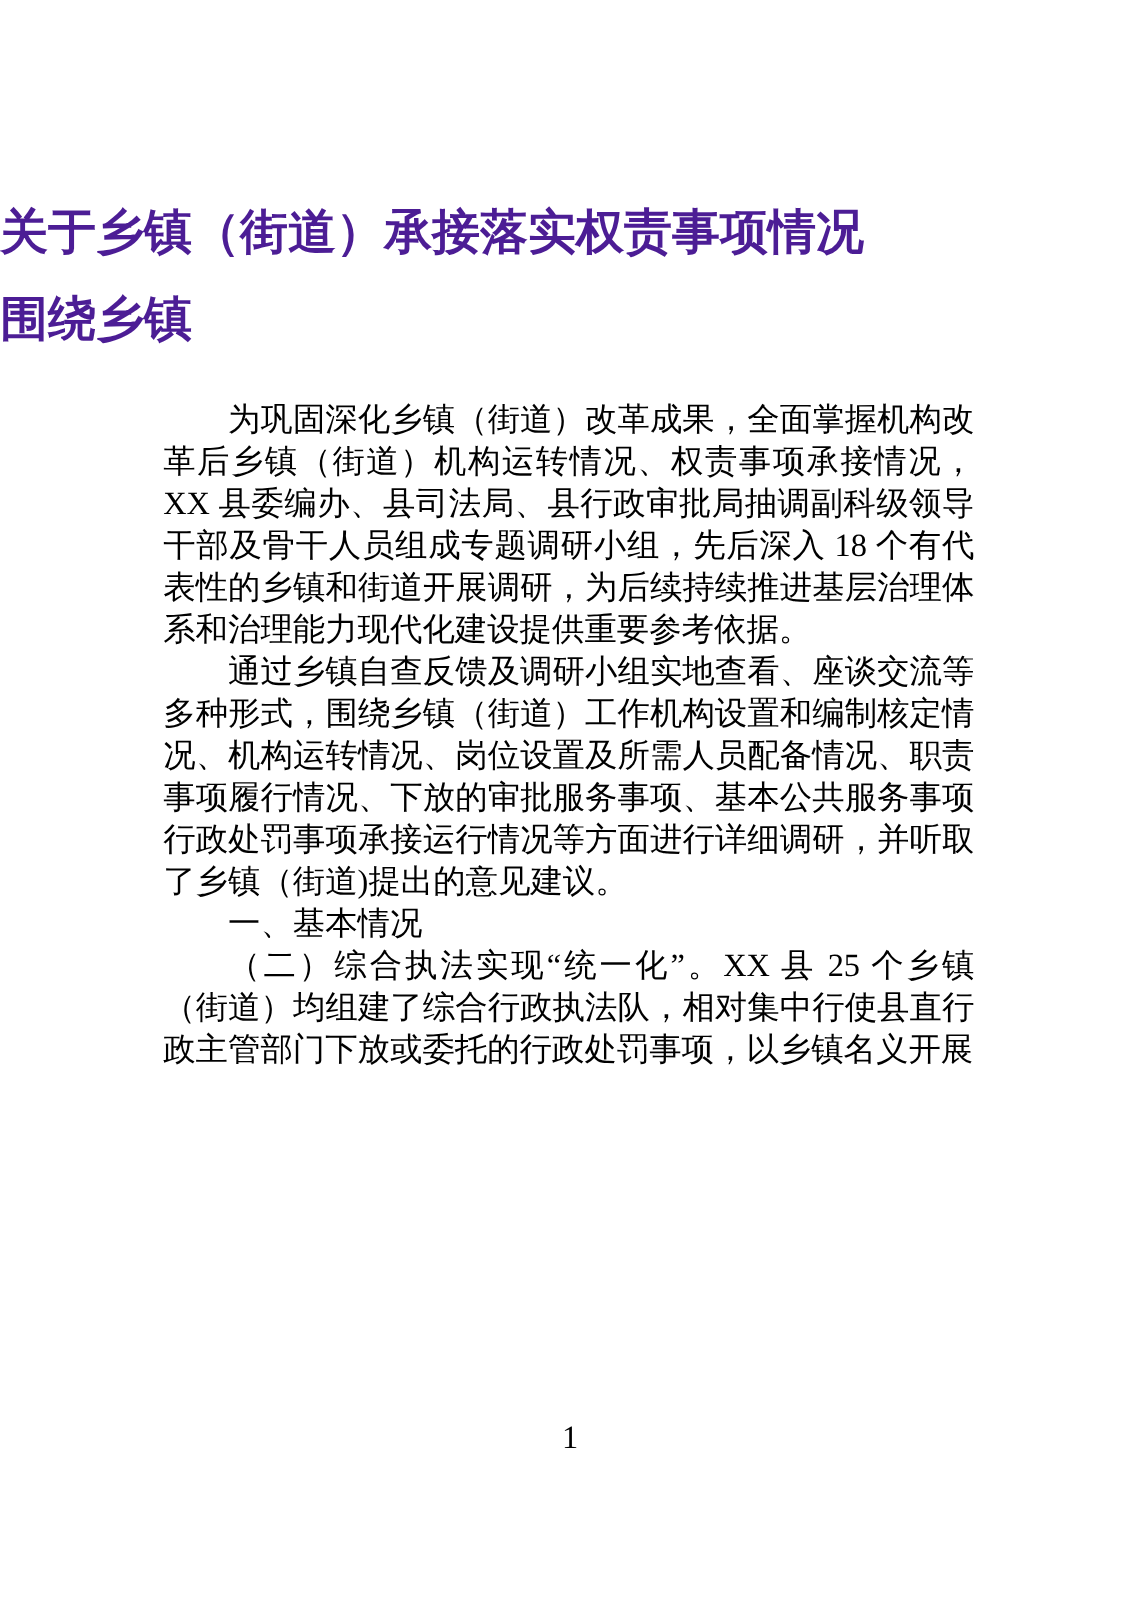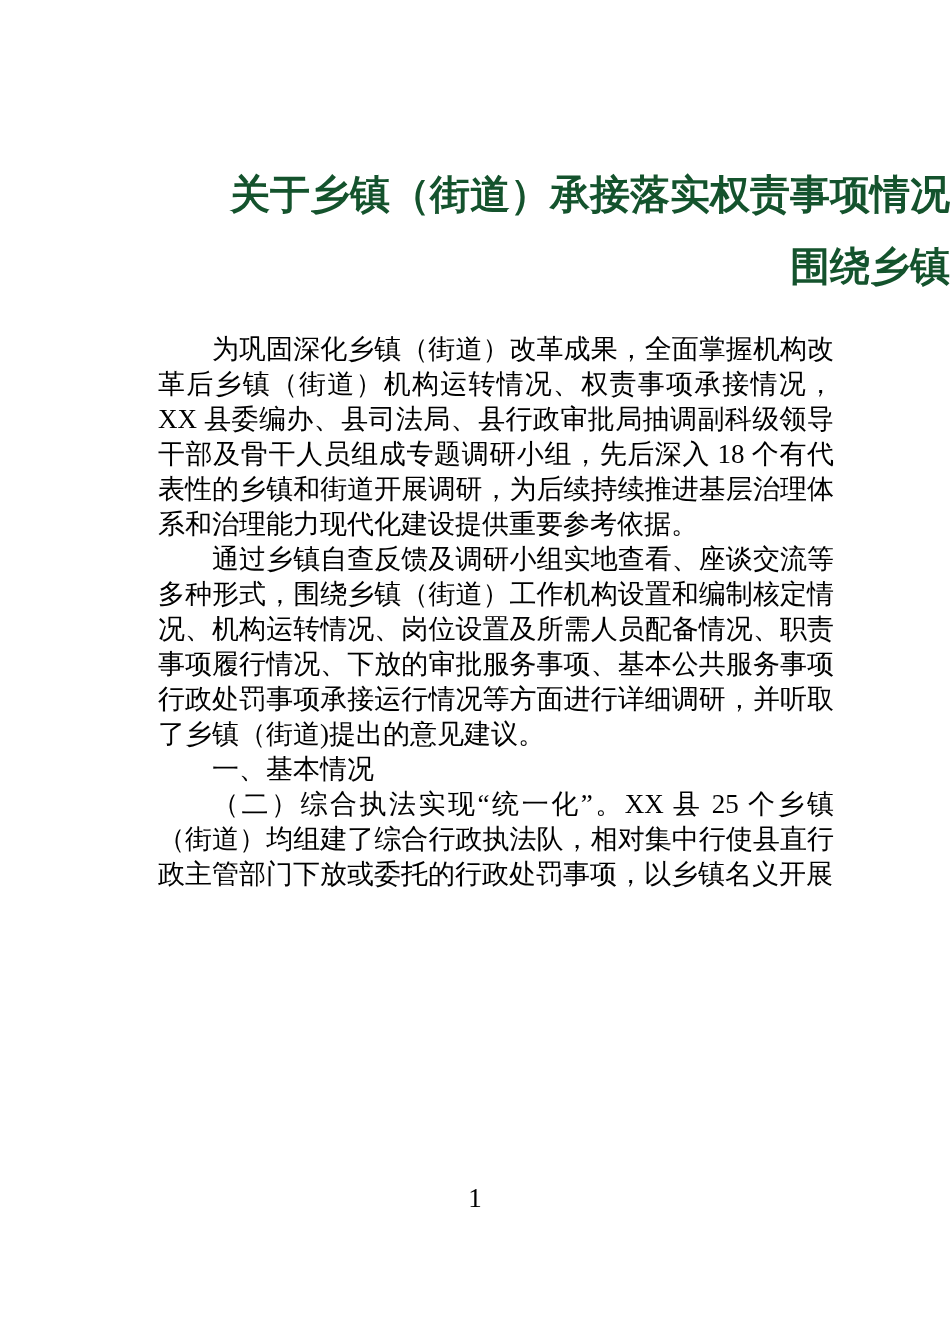--- a/index.html
+++ b/index.html
@@ -14,31 +14,31 @@
     background: #ffffff;
     color: #000000;
     font-family: "Liberation Serif", serif;
     overflow: hidden;
   }
   .doc-title {
     position: absolute;
     top: 158px;
     left: 0;
     width: 950px;
-    text-align: right;
+    text-align: left;
     font-size: 40px;
     line-height: 72px;
     font-weight: bold;
-    color: #14532d;
+    color: #4c1d95;
     font-family: "Liberation Sans", sans-serif;
   }
   .doc-body {
     position: absolute;
     top: 332px;
-    left: 158px;
+    left: 136px;
     width: 676px;
     font-size: 27px;
     line-height: 35px;
     text-align: justify;
     text-justify: inter-ideograph;
     color: #000000;
   }
   .para {
     margin: 0;
     padding: 0;

